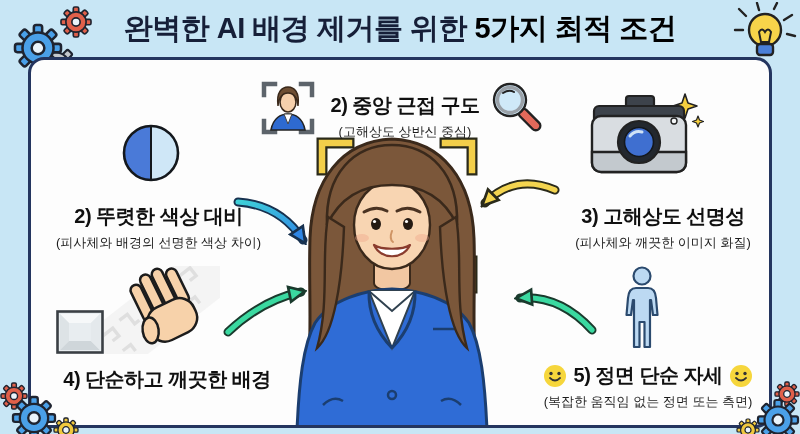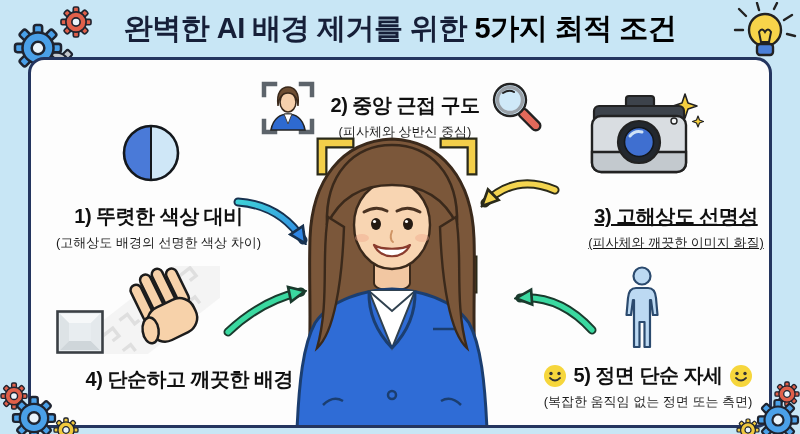--- a/index.html
+++ b/index.html
@@ -22,22 +22,22 @@
     background:#fdfdfd;border:3px solid #24355f;border-radius:16px;
     overflow:hidden;z-index:1;
   }
   
   .cond{position:absolute;text-align:center;color:#101010;margin-top:15px;}
   .cond-title{font-size:20px;font-weight:800;letter-spacing:-0.5px;white-space:nowrap;}
   .cond-sub{font-size:13px;font-weight:500;margin-top:4px;white-space:nowrap;color:#1c1c1c;}
   .row{display:flex;align-items:center;justify-content:center;gap:7px;text-align:center;}
   #cond1{left:5px;top:128px;width:245px;}
   #cond2{left:287px;top:17px;width:174px;}
-  #cond3{left:529px;top:128px;width:232px;text-decoration:underline;}
-  #cond4{left:10px;top:291px;width:252px;text-align:right;}
+  #cond3{left:516px;top:128px;width:232px;}
+  #cond4{left:10px;top:291px;width:252px;}
   #cond5{left:472px;top:287px;width:290px;}
   svg{display:block;}
   .decor{pointer-events:none;}
 </style>
 </head>
 <body>
 
 <svg class="abs decor" style="left:0;top:0;z-index:0" width="120" height="120" viewBox="0 0 120 120">
   <defs>
     <g id="gear" stroke="#1f2430" stroke-width="2.2" stroke-linejoin="round">
@@ -177,38 +177,38 @@
       <path d="M8,45 L8,56 L19,56"></path>
         <path d="M45,56 L56,56 L56,45"></path>
     </g>
     <path d="M15,54 C17,42 25,38 32,38 C39,38 47,42 49,54 Z" fill="#2e6ad0" stroke="#222" stroke-width="1.6"></path>
     <path d="M28,38 L32,48 L36,38 Z" fill="#fff" stroke="#444" stroke-width="1"></path>
     <ellipse cx="32" cy="26" rx="8" ry="10" fill="#f6d0ac" stroke="#3a291b" stroke-width="1.6"></ellipse>
     <path d="M22,30 C20,16 26,11 32,11 C38,11 44,16 42,30 C41,20 37,17 32,17 C27,17 23,20 22,30 Z" fill="#6e4e33" stroke="#3a291b" stroke-width="1.4"></path>
   </svg>
   <div id="cond2" class="cond">
     <div class="cond-title">2) 중앙 근접 구도</div>
-    <div class="cond-sub">(피사체와 상반신 중심)</div>
+    <div class="cond-sub">(고해상도 상반신 중심)</div>
   </div>
   <svg class="abs" style="left:455px;top:18px" width="58" height="62" viewBox="0 0 58 62">
     <rect x="-4.5" y="14" width="9" height="27" rx="4.5" transform="translate(24,22) rotate(-45)" fill="#e2695a" stroke="#222" stroke-width="2.4"></rect>
     <circle cx="24" cy="22" r="16" fill="#cfe9f8" stroke="#222" stroke-width="2.4"></circle>
     <circle cx="24" cy="22" r="12.5" fill="none" stroke="#9aa1a8" stroke-width="3.4"></circle>
     <path d="M17,15 q6,-4 11,-1" fill="none" stroke="#222" stroke-width="2" stroke-linecap="round"></path>
   </svg>
 
   <svg class="abs" style="left:90px;top:63px" width="60" height="60" viewBox="0 0 60 60">
     <path d="M30,3 A27,27 0 0,0 30,57 Z" fill="#4a7ad8"></path>
     <path d="M30,3 A27,27 0 0,1 30,57 Z" fill="#cfe7f7"></path>
     <circle cx="30" cy="30" r="27" fill="none" stroke="#14181d" stroke-width="2.6"></circle>
     <line x1="30" y1="3" x2="30" y2="57" stroke="#14181d" stroke-width="2"></line>
   </svg>
   <div id="cond1" class="cond">
-    <div class="cond-title">1) 뚜렷한 색상 대비</div>
-    <div class="cond-sub">(고해상도 배경의 선명한 색상 차이)</div>
+    <div class="cond-title">2) 뚜렷한 색상 대비</div>
+    <div class="cond-sub">(피사체와 배경의 선명한 색상 차이)</div>
   </div>
 
   <svg class="abs" style="left:557px;top:30px" width="120" height="92" viewBox="0 0 120 92">
     <g>
       <path d="M97,4 L100,13 L109,16 L100,19 L97,28 L94,19 L85,16 L94,13 Z" fill="#f5cf3f" stroke="#222" stroke-width="1.6" stroke-linejoin="round"></path>
       <path d="M110,26 L111.5,30 L115.5,31.5 L111.5,33 L110,37 L108.5,33 L104.5,31.5 L108.5,30 Z" fill="#f5cf3f" stroke="#222" stroke-width="1.2" stroke-linejoin="round"></path>
     </g>
     <rect x="38" y="6" width="28" height="14" rx="3" fill="#3d434b" stroke="#222" stroke-width="2.2"></rect>
     <rect x="6" y="16" width="90" height="18" rx="5" fill="#3d434b" stroke="#222" stroke-width="2.2"></rect>
     <rect x="4" y="26" width="94" height="56" rx="9" fill="#d9dde1" stroke="#222" stroke-width="2.4"></rect>

